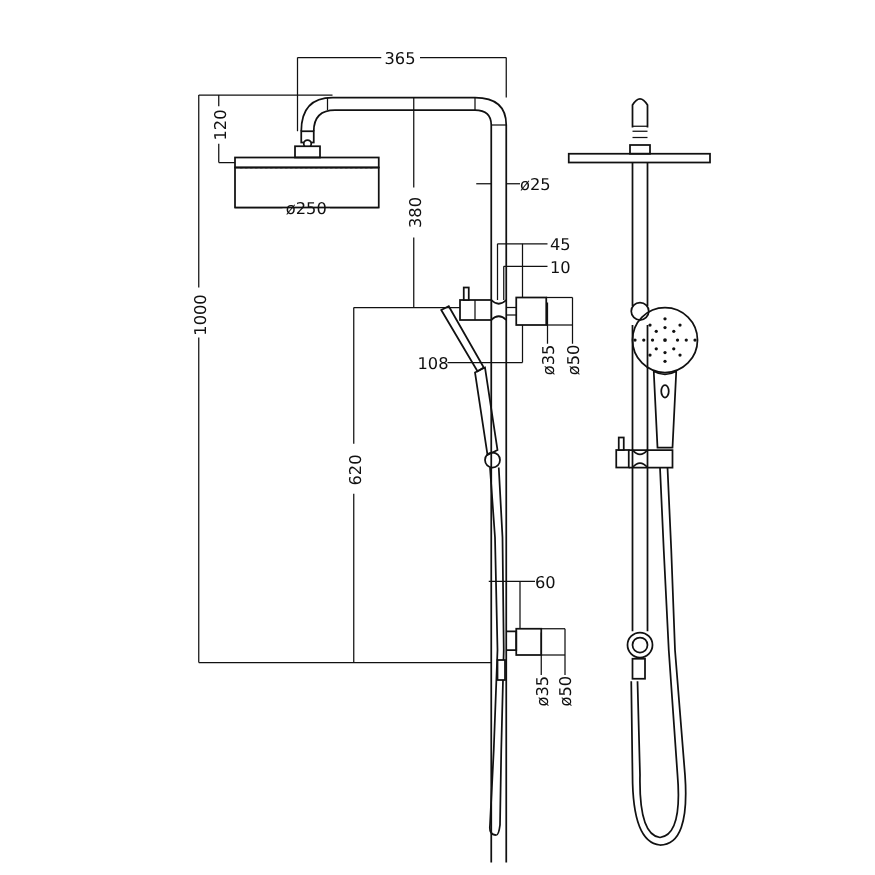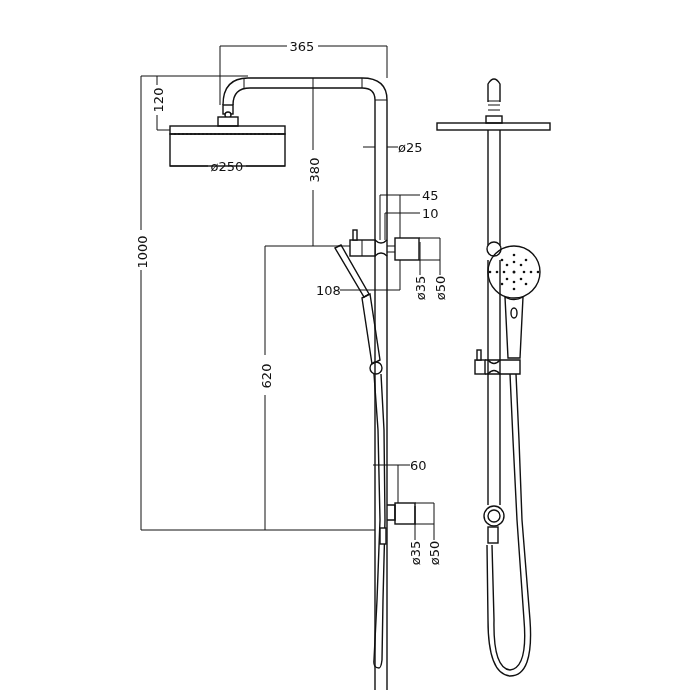--- a/index.html
+++ b/index.html
@@ -1,17 +1,17 @@
 <!DOCTYPE html>
 <html><head>
 <meta charset="utf-8">
 <style>
   html, body { margin: 0; padding: 0; background: #ffffff; }
   body { width: 700px; height: 700px; overflow: hidden; position: relative; }
-  #drawing { position: absolute; left: 0; top: 0; width: 596px; height: 700px; }
+  #drawing { position: absolute; left: 0; top: 0; width: 596px; height: 700px; padding-left: 18px; }
   svg text { font-family: "DejaVu Sans", sans-serif; font-size: 13px; fill: #111; }
   .ln { stroke: #111; stroke-width: 1.4; fill: none; }
   .thin { stroke: #111; stroke-width: 1; fill: none; }
   .fillw { stroke: #111; stroke-width: 1.4; fill: #fff; }
 </style>
 </head>
 <body>
 
 <div id="drawing">
 <svg width="700" height="700" viewBox="0 0 700 700" xmlns="http://www.w3.org/2000/svg">

